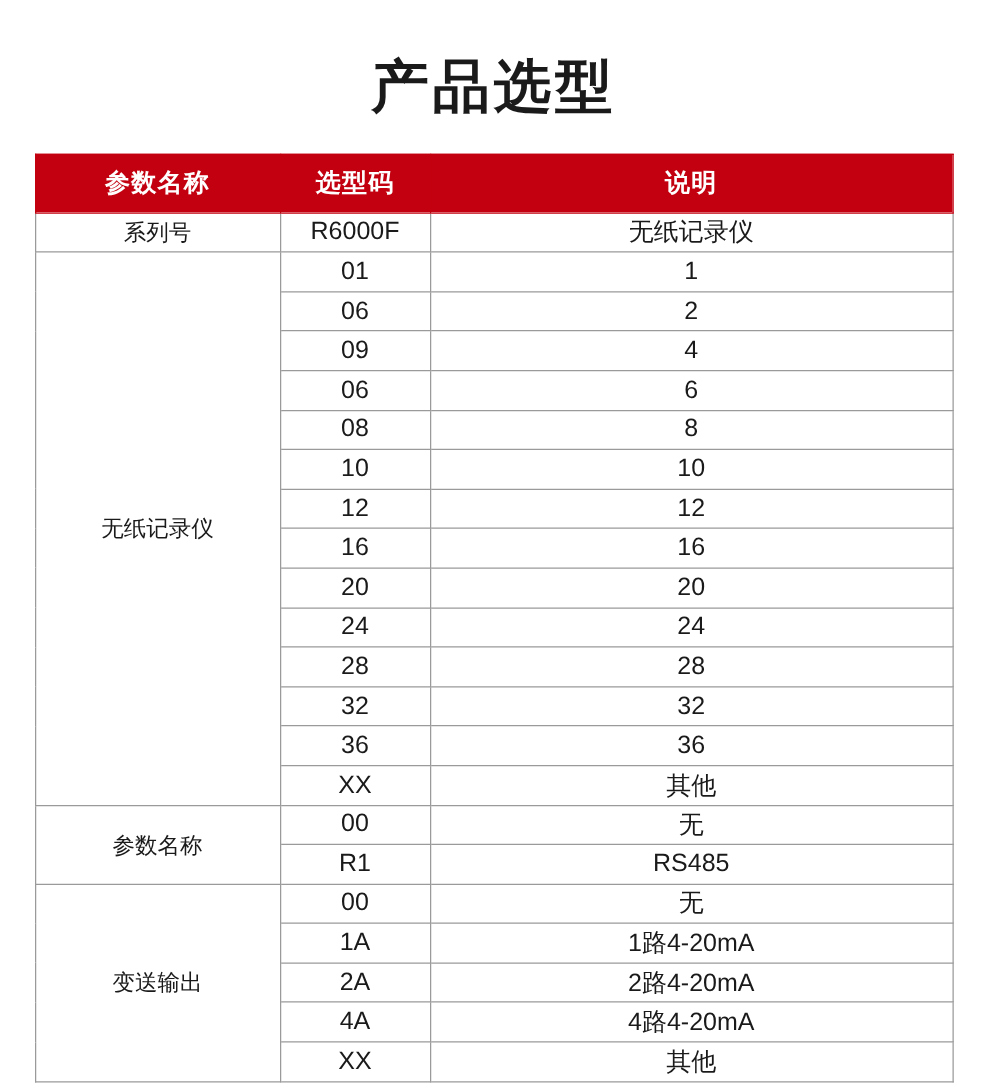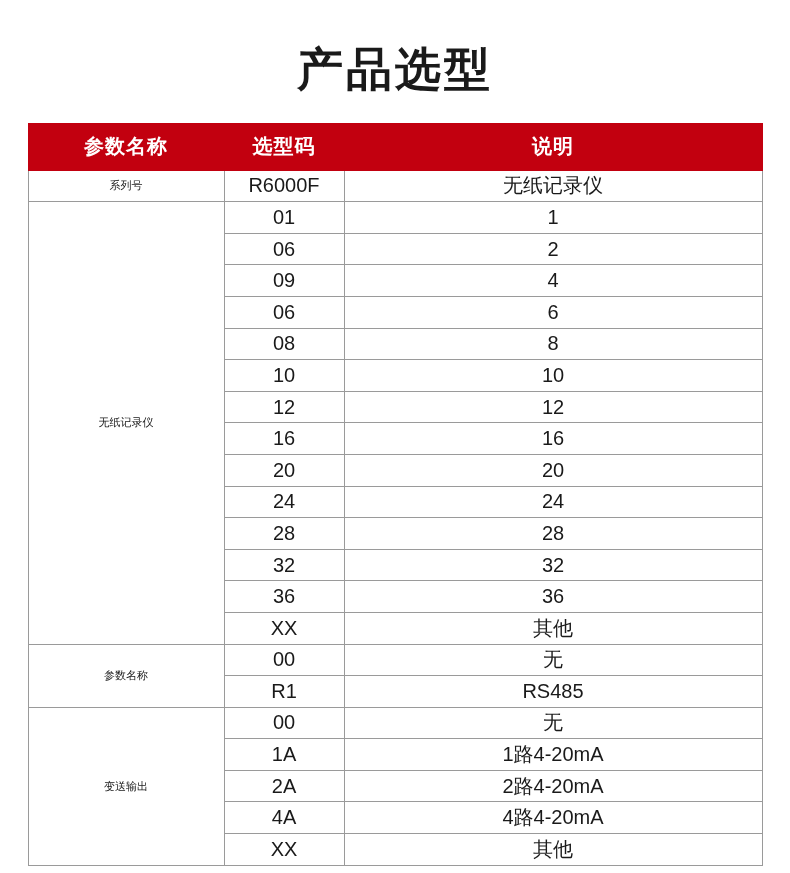--- a/index.html
+++ b/index.html
@@ -54,21 +54,21 @@
     border: 1px solid #9a9a9a;
     height: 30.6px;
     text-align: center;
     font-size: 20px;
     color: #1a1a1a;
     background: #ffffff;
     padding: 0 4px;
     vertical-align: middle;
   }
   table.spec tbody td.param {
-    font-size: 11px;
+    font-size: 18px;
     margin-top: 30px;
   }
 </style>
 </head>
 <body>
 
 <div class="page">
 
   <div class="title">产品选型</div>
 

